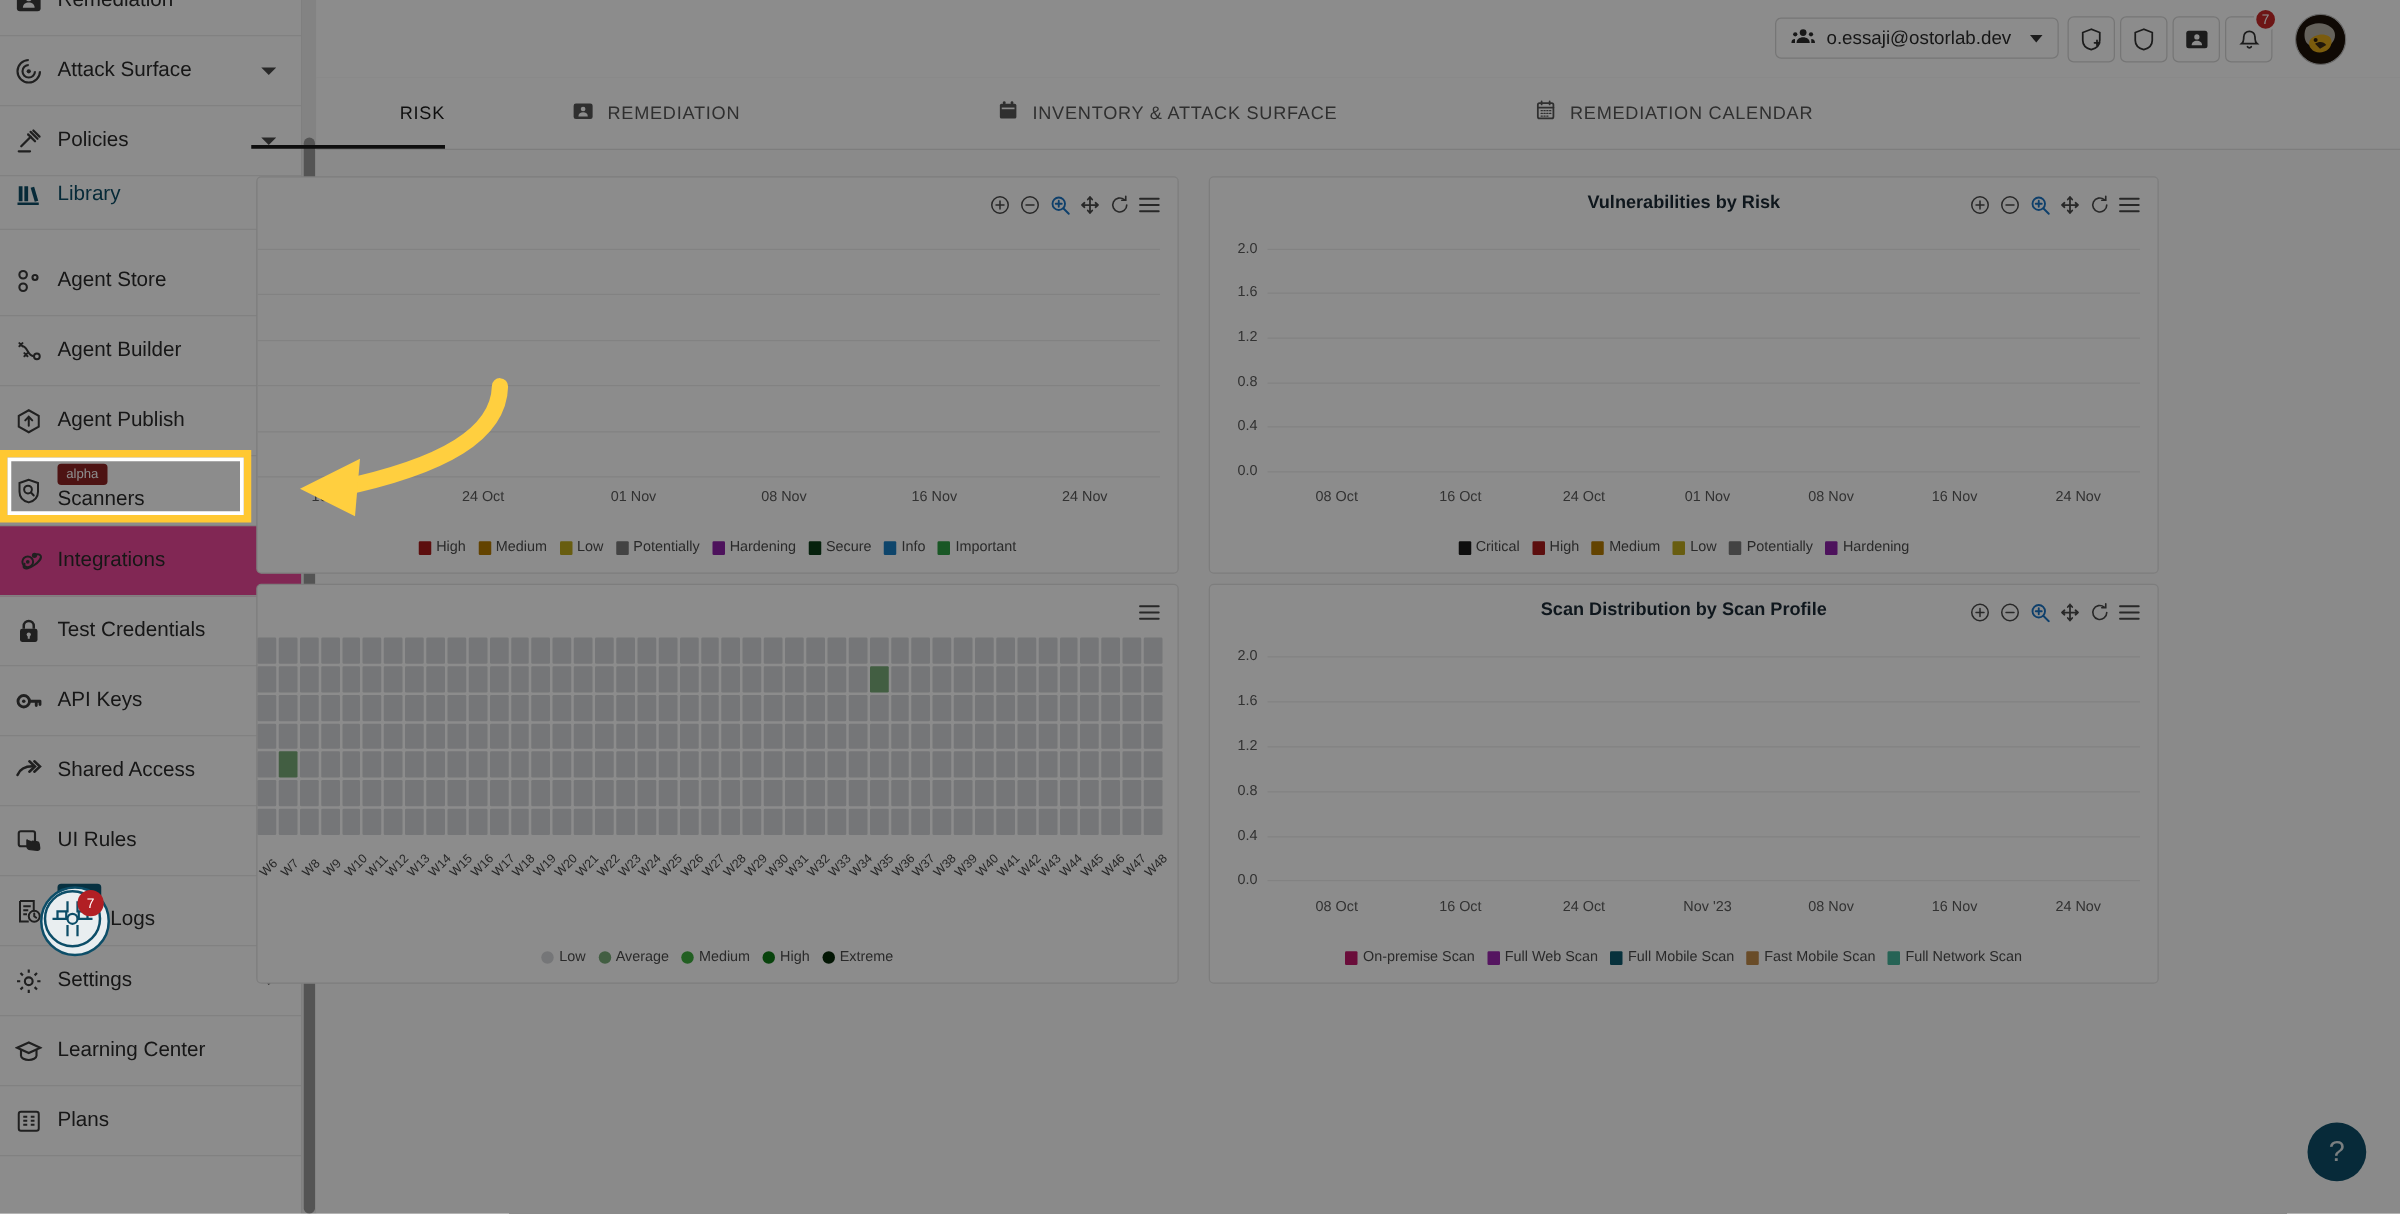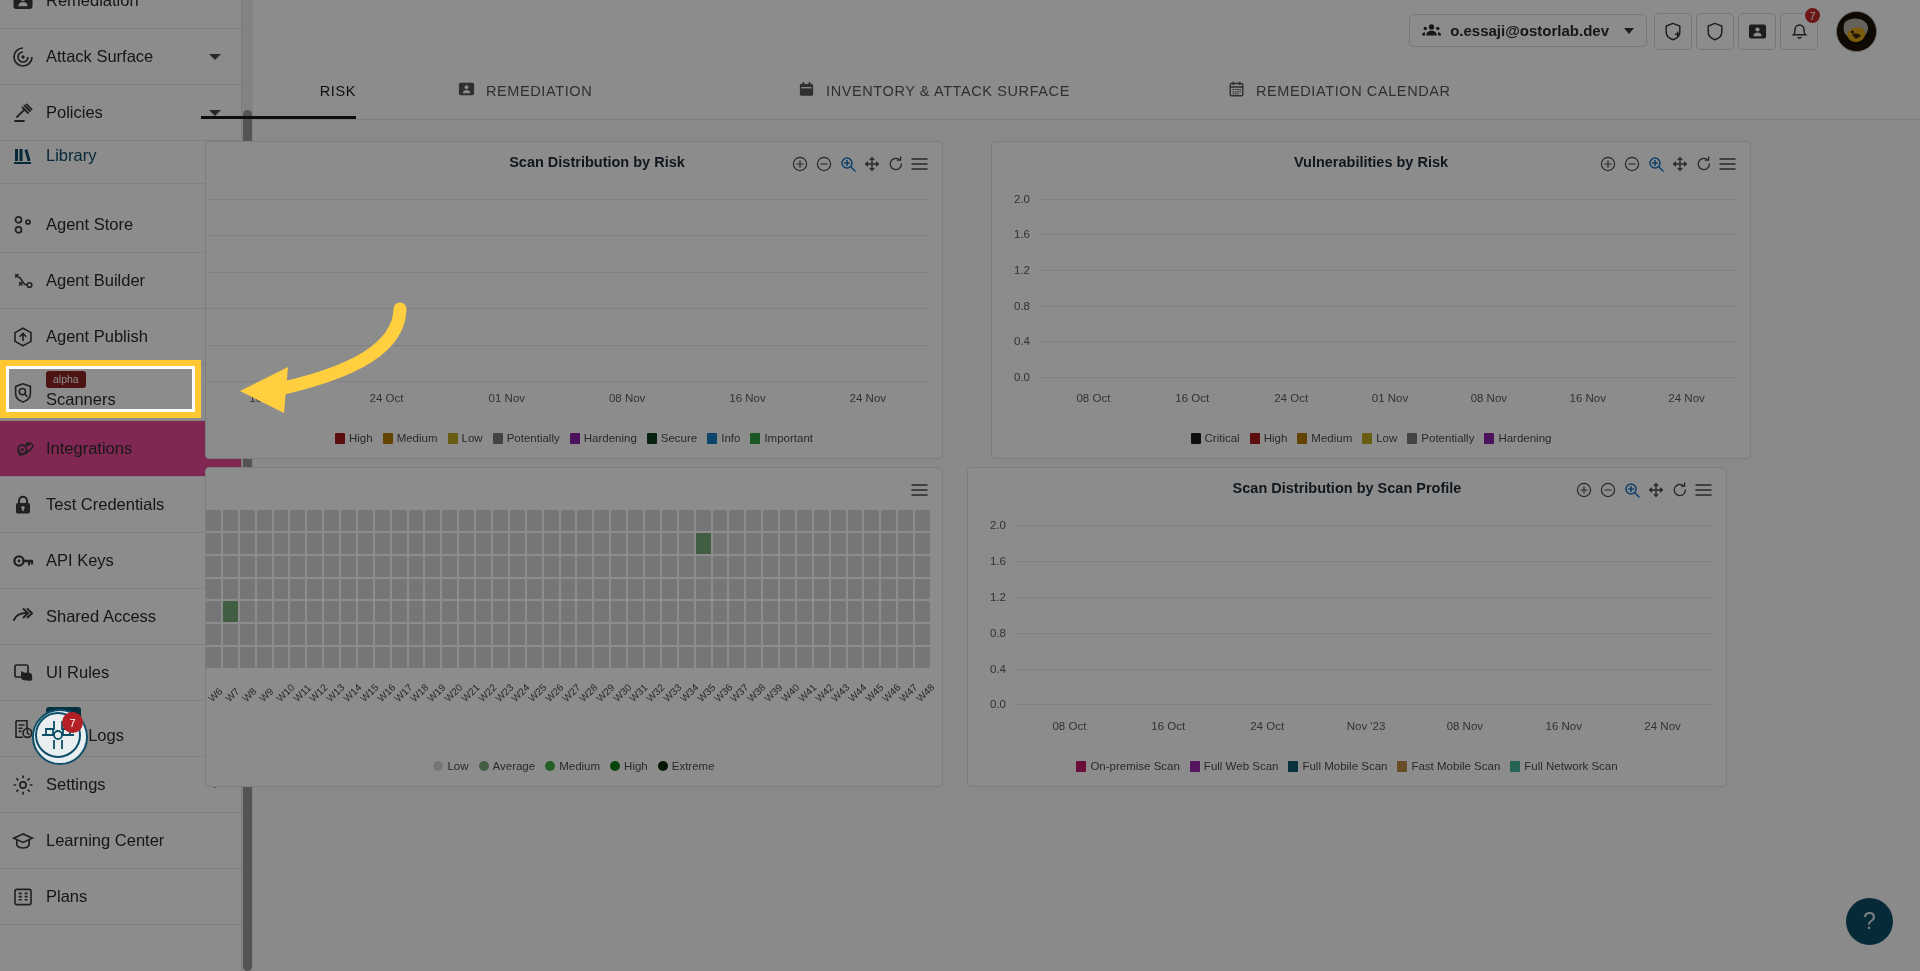--- a/index.html
+++ b/index.html
@@ -55,21 +55,21 @@
   }
 
   
   .main{position:absolute;left:253px;top:0;right:0;bottom:0;background:#fbfbfb;}
 
   .topbar{position:absolute;left:0;top:0;right:0;height:62px;background:#ffffff;
     border-bottom:1px solid #e8e8e8;}
   .acct{
     position:absolute;right:273px;top:14px;height:33px;display:flex;align-items:center;
     gap:9px;padding:0 12px;border:1px solid #d7d7d7;border-radius:5px;background:#fff;
-    font-size:15px;color:#2b2b2b;box-sizing:border-box;font-weight:bold;
+    font-size:15px;color:#2b2b2b;box-sizing:border-box;
   }
   .acct .chev{width:0;height:0;border-left:5px solid transparent;border-right:5px solid transparent;
     border-top:6px solid #333;margin-left:6px;}
   .icbtn{
     position:absolute;top:13px;width:36px;height:35px;border:1px solid #d7d7d7;border-radius:5px;
     background:#fff;display:flex;align-items:center;justify-content:center;color:#333;
   }
   .ic1{right:228px;} .ic2{right:186px;} .ic3{right:144px;} .ic4{right:102px;}
   .notifdot{
     position:absolute;right:98px;top:6px;width:19px;height:19px;border-radius:50%;
@@ -97,21 +97,21 @@
   .tab-rem{left:205px;}
   .tab-inv{left:545px;}
   .tab-cal{left:975px;}
 
   
   .panel{
     position:absolute;background:#ffffff;border:1px solid #e4e4e4;border-radius:4px;
     box-sizing:border-box;
   }
   .p1{left:-48px;top:141px;width:738px;height:318px;}
-  .p2{left:738px;top:141px;width:760px;height:318px;}
+  .p2{left:714px;top:141px;width:760px;height:318px;}
   .p3{left:-48px;top:467px;width:738px;height:320px;}
   .p4{left:714px;top:467px;width:760px;height:320px;}
 
   .ptitle{position:absolute;left:0;right:0;top:12px;text-align:center;
     font-size:14.5px;font-weight:bold;color:#1d2b36;}
   .p1 .ptitle{padding-left:46px;}
 
   .toolbar{position:absolute;right:14px;top:13px;display:flex;align-items:center;gap:7px;color:#4a4a4a;}
   .toolbar .t{width:17px;height:17px;display:flex;align-items:center;justify-content:center;}
   .toolbar .t.on{color:#1a74c4;}
@@ -444,21 +444,20 @@
             <path d="M2.4 6.4h13.2M5.6 1.2v2.6M12.4 1.2v2.6" stroke-linecap="round"></path>
             <path d="M5.2 9h1M7.6 9h1M10 9h1M12.4 9h1M5.2 11.4h1M7.6 11.4h1M10 11.4h1M12.4 11.4h1M5.2 13.6h1M7.6 13.6h1M10 13.6h1" stroke-width="1.1" stroke-linecap="round"></path>
           </svg>
         </span>
         <span>REMEDIATION CALENDAR</span>
 
       </div>
     </div>
 
     <div class="panel p1">
-      <div class="ptitle">Scan Distribution by Risk</div>
       <div class="toolbar">
           <span class="t">
             <svg width="16" height="16" viewBox="0 0 16 16" fill="none" stroke="currentColor" stroke-width="1.2">
               <circle cx="8" cy="8" r="6.6"></circle>
               <path d="M8 4.8v6.4M4.8 8h6.4" stroke-linecap="round"></path>
             </svg>
           </span>
           <span class="t">
             <svg width="16" height="16" viewBox="0 0 16 16" fill="none" stroke="currentColor" stroke-width="1.2">
               <circle cx="8" cy="8" r="6.6"></circle>

